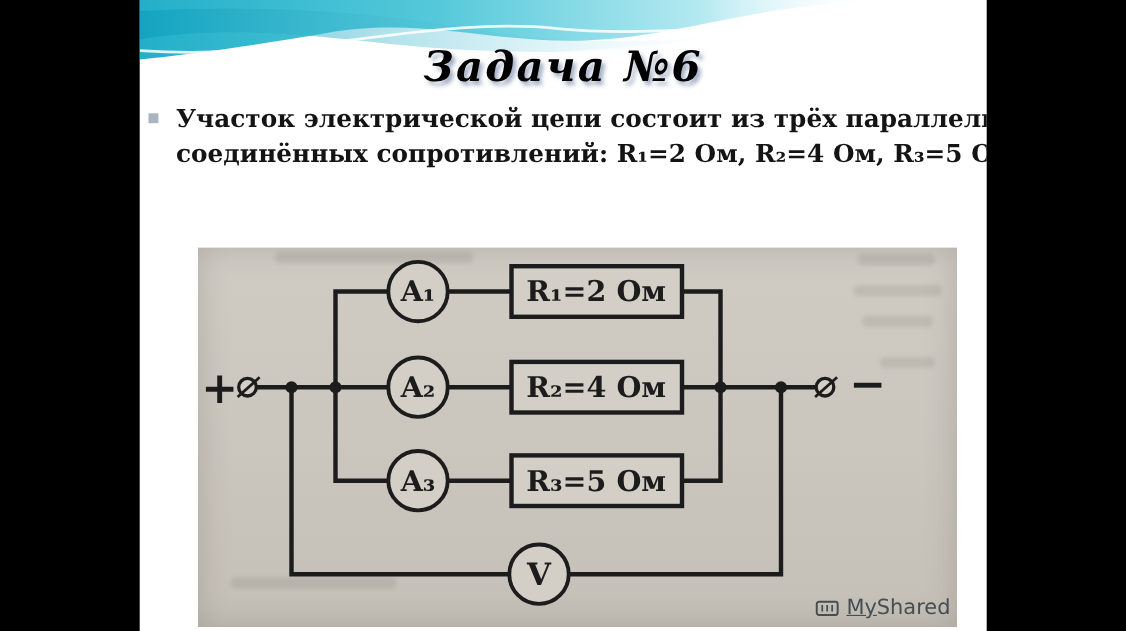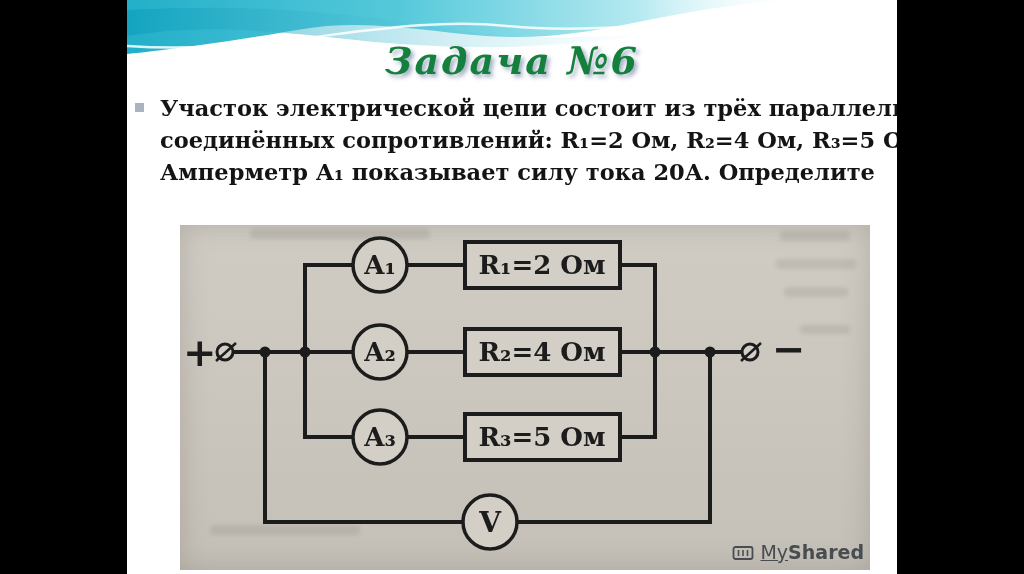--- a/index.html
+++ b/index.html
@@ -13,21 +13,21 @@
   .slide{
     position:absolute;left:127px;top:0;width:770px;height:574px;
     background:#ffffff;overflow:hidden;
   }
   .wave{position:absolute;top:0;left:0;width:770px;height:80px;display:block;}
   .title{
     position:absolute;top:38px;left:0;width:100%;
     text-align:center;
     font-size:38px;font-weight:bold;font-style:italic;
     letter-spacing:2px;
-    color:#15803d;
+    color:#000000;
     text-shadow:3px 3px 4px rgba(90,110,150,0.55);
     z-index:3;
   }
   .bullet-item{
     position:absolute;top:92px;left:8px;right:6px;
     display:flex;align-items:flex-start;
   }
   .bullet-marker{
     flex:0 0 auto;
     width:9px;height:9px;background:#a9b4c0;
@@ -54,21 +54,21 @@
     font-weight:bold;fill:#1c1c1c;
   }
   .watermark{
     position:absolute;right:6px;bottom:8px;
     display:flex;align-items:center;gap:6px;
     color:#3a4147;
     font-family:"DejaVu Sans","Liberation Sans",sans-serif;
     font-size:19px;line-height:1;opacity:0.9;
   }
   .watermark .my{font-weight:400;text-decoration:underline;}
-  .watermark .shared{font-weight:700;}
+  .watermark .shared{font-weight:400;}
 </style>
 </head>
 <body>
 
 <div class="stage">
   <div class="slide">
 
     <svg class="wave" viewBox="0 0 770 80" aria-hidden="true">
       <defs>
         <linearGradient id="gt1" x1="0" y1="0" x2="1" y2="0">
@@ -88,21 +88,20 @@
       <path d="M0,58 C160,64 320,52 440,44 C540,37 620,30 705,27" fill="none" stroke="#ffffff" stroke-width="2" opacity="0.6"></path>
     </svg>
 
     <div class="title">Задача №6</div>
 
     <div class="bullet-item">
       <div class="bullet-marker"></div>
       <div class="problem-lines">
         <div class="problem-line">Участок электрической цепи состоит из трёх параллельно</div>
         <div class="problem-line">соединённых сопротивлений: R₁=2 Ом, R₂=4 Ом, R₃=5 Ом.</div>
-        <div class="problem-line">Амперметр А₁ показывает силу тока 20А. Определите</div>
       </div>
     </div>
 
     <div class="scan">
 
       <div class="ghost" style="left:600px;top:6px;width:70px;height:10px;"></div>
       <div class="ghost" style="left:596px;top:34px;width:80px;height:10px;"></div>
       <div class="ghost" style="left:604px;top:62px;width:64px;height:10px;"></div>
       <div class="ghost" style="left:70px;top:4px;width:180px;height:10px;"></div>
       <div class="ghost" style="left:620px;top:100px;width:50px;height:9px;"></div>

